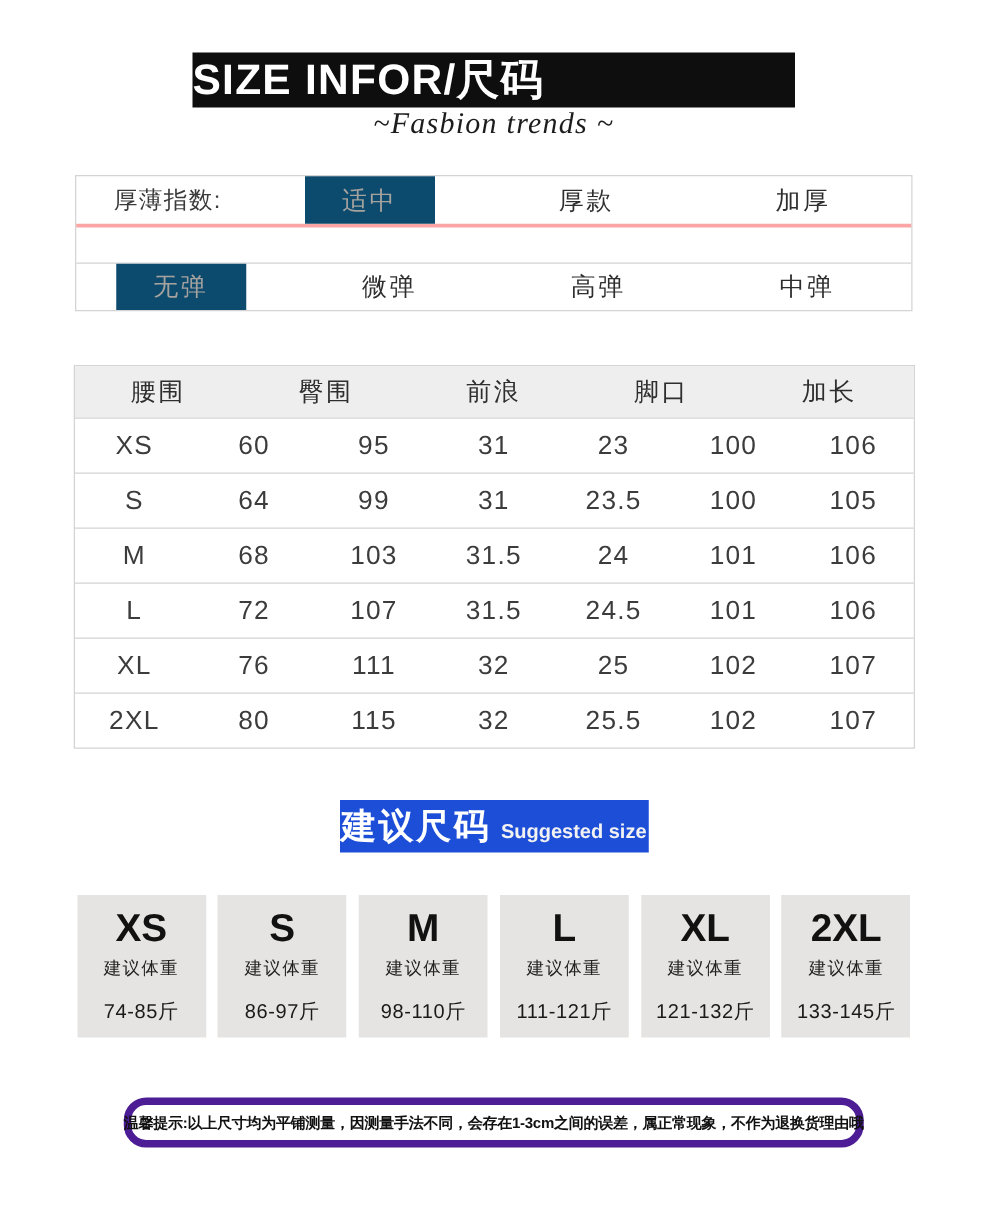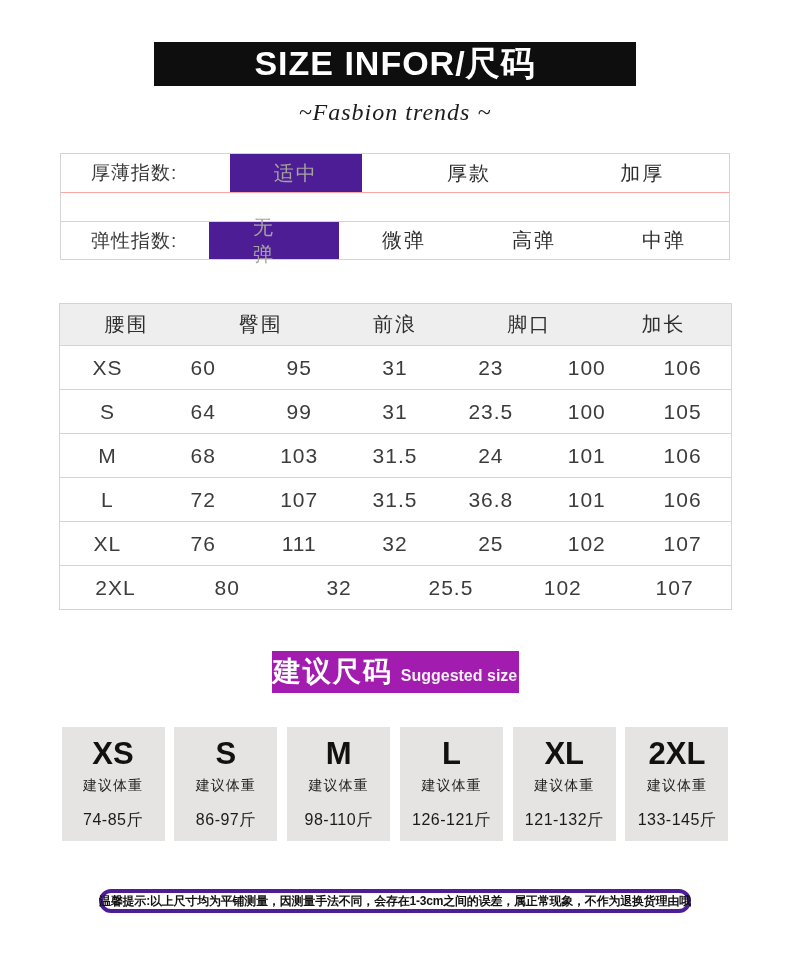--- a/index.html
+++ b/index.html
@@ -3,84 +3,84 @@
 <meta charset="utf-8">
 <style>
   html,body{margin:0;padding:0;}
   body{
     width:790px;height:979px;background:#ffffff;overflow:hidden;
     font-family:"Liberation Sans","DejaVu Sans",sans-serif;color:#333;
   }
   
   .title-banner{
     width:482px;height:44px;margin:42px auto 0;background:#0e0e0e;
-    display:flex;align-items:center;justify-content:center;
+    display:flex;align-items:center;justify-content:flex-start;
   }
   .title-banner span{
     color:#fff;font-size:34px;font-weight:700;letter-spacing:1px;white-space:nowrap;
   }
   .subtitle{
-    margin-top:13px;text-align:center;
+    text-align:center;
     font-family:"Liberation Serif","DejaVu Serif",serif;font-style:italic;
     font-size:24px;color:#1c1c1c;letter-spacing:1px;
   }
   
   .index-table{
     width:670px;margin:27px auto 0;border:1px solid #d4d4d4;box-sizing:border-box;
   }
   .idx-row{display:flex;align-items:stretch;}
-  .idx-row.row1{height:38px;border-bottom:1px solid #fca5a5;}
+  .idx-row.row1{height:38px;border-bottom:3px solid #fca5a5;}
   .idx-spacer{height:28px;border-bottom:1px solid #d4d4d4;}
   .idx-row.row2{height:37px;}
   .idx-label{
     width:148px;display:flex;align-items:center;padding-left:30px;box-sizing:border-box;
     font-size:19px;font-weight:300;color:#3a3a3a;letter-spacing:1px;white-space:nowrap;
   }
   .idx-opts{flex:1;display:flex;}
   .idx-opt{
     flex:1;display:flex;align-items:center;justify-content:center;
     font-size:20px;font-weight:300;color:#2e2e2e;letter-spacing:2px;
   }
   .idx-opt .hl{
-    background:#4c1d95;color:#a6a39f;height:100%;
-    display:flex;align-items:center;justify-content:center;padding:0 44px;
+    background:#0c4a6e;color:#a6a39f;height:100%;
+    display:flex;align-items:center;justify-content:center;padding:0 30px;text-align:right;
   }
   
   .size-table{
     width:673px;margin:43px auto 0;border:1px solid #d4d4d4;box-sizing:border-box;
   }
   .st-row{display:flex;height:43px;border-top:1px solid #d4d4d4;}
   .st-row.header{height:41px;border-top:none;background:#eeeeee;}
   .st-cell{
     flex:1;display:flex;align-items:center;justify-content:center;
     font-size:21px;font-weight:300;color:#3c3c3c;letter-spacing:1px;
   }
   .st-row.header .st-cell{font-size:20px;color:#2e2e2e;letter-spacing:2px;}
   
   .suggest-banner{
-    width:247px;height:42px;margin:41px auto 0;background:#a21caf;
+    width:247px;height:42px;margin:41px auto 0;background:#1d4ed8;
     display:flex;align-items:baseline;justify-content:center;gap:8px;
   }
   .suggest-banner .cn{color:#fff;font-size:28px;font-weight:700;line-height:42px;letter-spacing:2px;}
   .suggest-banner .en{color:#f2f2f2;font-size:16px;font-weight:700;}
   
   .cards{
     width:667px;margin:34px auto 0;display:flex;justify-content:space-between;
   }
   .card{
     width:103px;height:114px;background:#e6e4e2;box-sizing:border-box;
     display:flex;flex-direction:column;align-items:center;padding-top:9px;
   }
   .card .size{font-size:31px;font-weight:700;color:#111;line-height:1.15;}
   .card .label{font-size:14px;color:#222;margin-top:5px;letter-spacing:1px;}
   .card .weight{font-size:16px;color:#1a1a1a;margin-top:15px;letter-spacing:0.5px;}
   
   .footer-note{
-    width:592px;height:24px;margin:48px auto 0;box-sizing:border-box;
-    border:4px solid #4c1d95;border-radius:18px;
+    width:592px;height:40px;margin:48px auto 0;box-sizing:border-box;
+    border:6px solid #4c1d95;border-radius:18px;
     display:flex;align-items:center;justify-content:center;
     font-size:12px;font-weight:700;color:#111;white-space:nowrap;letter-spacing:-0.2px;
   }
 </style>
 </head>
 <body>
 
 <div class="title-banner">
   <span>SIZE INFOR/尺码</span>
 </div>
@@ -92,21 +92,20 @@
     <div class="idx-opts">
       <div class="idx-opt">
         <span class="hl">适中</span>
       </div>
       <div class="idx-opt">厚款</div>
       <div class="idx-opt">加厚</div>
     </div>
   </div>
   <div class="idx-spacer"></div>
   <div class="idx-row row2">
-    <div class="idx-label">弹性指数:</div>
     <div class="idx-opts">
       <div class="idx-opt">
         <span class="hl">无弹</span>
       </div>
       <div class="idx-opt">微弹</div>
       <div class="idx-opt">高弹</div>
       <div class="idx-opt">中弹</div>
     </div>
   </div>
 </div>
@@ -148,38 +147,39 @@
     <div class="st-cell">24</div>
     <div class="st-cell">101</div>
     <div class="st-cell">106</div>
   </div>
 
   <div class="st-row">
     <div class="st-cell">L</div>
     <div class="st-cell">72</div>
     <div class="st-cell">107</div>
     <div class="st-cell">31.5</div>
-    <div class="st-cell">36.8</div>
+    <div class="st-cell">24.5</div>
     <div class="st-cell">101</div>
     <div class="st-cell">106</div>
   </div>
 
   <div class="st-row">
     <div class="st-cell">XL</div>
     <div class="st-cell">76</div>
     <div class="st-cell">111</div>
     <div class="st-cell">32</div>
     <div class="st-cell">25</div>
     <div class="st-cell">102</div>
     <div class="st-cell">107</div>
   </div>
 
   <div class="st-row">
     <div class="st-cell">2XL</div>
     <div class="st-cell">80</div>
+    <div class="st-cell">115</div>
     <div class="st-cell">32</div>
     <div class="st-cell">25.5</div>
     <div class="st-cell">102</div>
     <div class="st-cell">107</div>
   </div>
 </div>
 
 <div class="suggest-banner">
   <span class="cn">建议尺码</span>
   <span class="en">Suggested size</span>
@@ -197,21 +197,21 @@
     <div class="weight">86-97斤</div>
   </div>
   <div class="card">
     <div class="size">M</div>
     <div class="label">建议体重</div>
     <div class="weight">98-110斤</div>
   </div>
   <div class="card">
     <div class="size">L</div>
     <div class="label">建议体重</div>
-    <div class="weight">126-121斤</div>
+    <div class="weight">111-121斤</div>
   </div>
   <div class="card">
     <div class="size">XL</div>
     <div class="label">建议体重</div>
     <div class="weight">121-132斤</div>
   </div>
   <div class="card">
     <div class="size">2XL</div>
     <div class="label">建议体重</div>
     <div class="weight">133-145斤</div>

